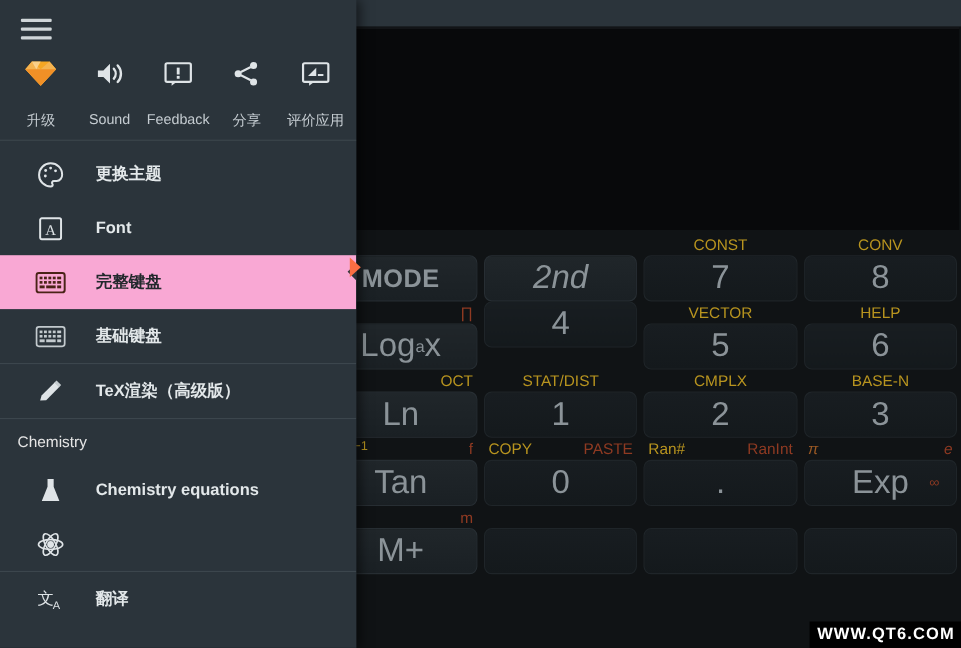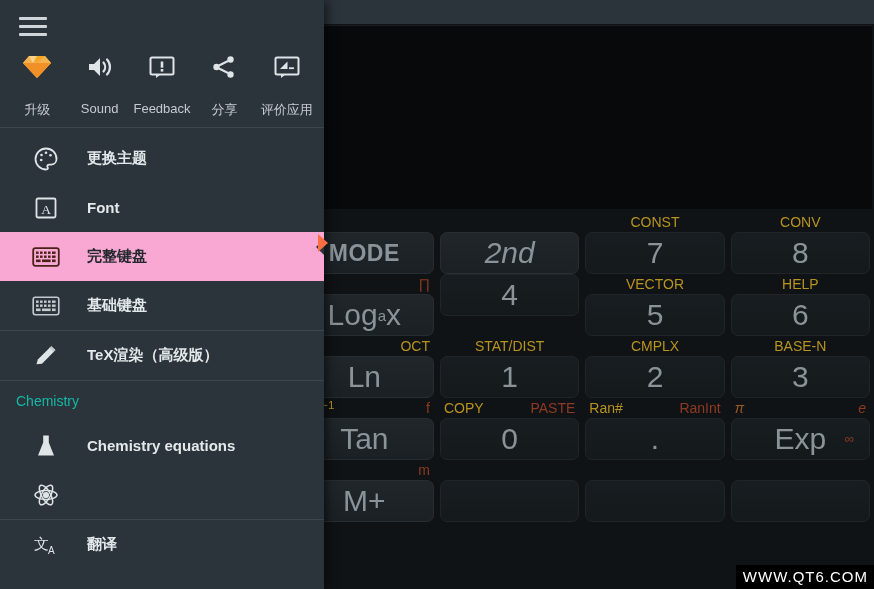--- a/index.html
+++ b/index.html
@@ -125,21 +125,21 @@
     font-weight: bold;
     white-space: nowrap;
   }
   .menu-item.selected { background: #f9a8d4; }
   .menu-item.selected .mi-label { color: #22282c; }
   .menu-item.selected .mi-ico svg { color: #4a2317; }
 
   .section-label {
     height: 40px; display: flex; align-items: center;
     padding-left: 16px;
-    font-size: 14px; color: #14b8a6;
+    font-size: 14px; color: #e5e5e5;
   }
   .sp-sm { height: 6px; }
 
   
   .drawer-nub {
     position: absolute; right: 0; top: 239px;
     width: 0; height: 0;
     border-top: 8px solid transparent;
     border-bottom: 8px solid transparent;
     border-right: 8px solid #2b343b;
@@ -150,21 +150,21 @@
     width: 14px; height: 22px; z-index: 12;
     color: #fa6e43;
   }
 
   
   .watermark {
     position: absolute; right: 0; bottom: 0;
     background: #000;
     color: #fff;
     font-family: "Liberation Sans", "DejaVu Sans", sans-serif;
-    font-weight: normal;
+    font-weight: bold;
     font-size: 15px;
     letter-spacing: 1px;
     padding: 3px 6px 4px 7px;
     z-index: 30;
   }
   .infinity-mark {
     position: absolute; right: 20px; top: 222px;
     color: #8f3a22; font-size: 13px; z-index: 5;
   }
 </style>

